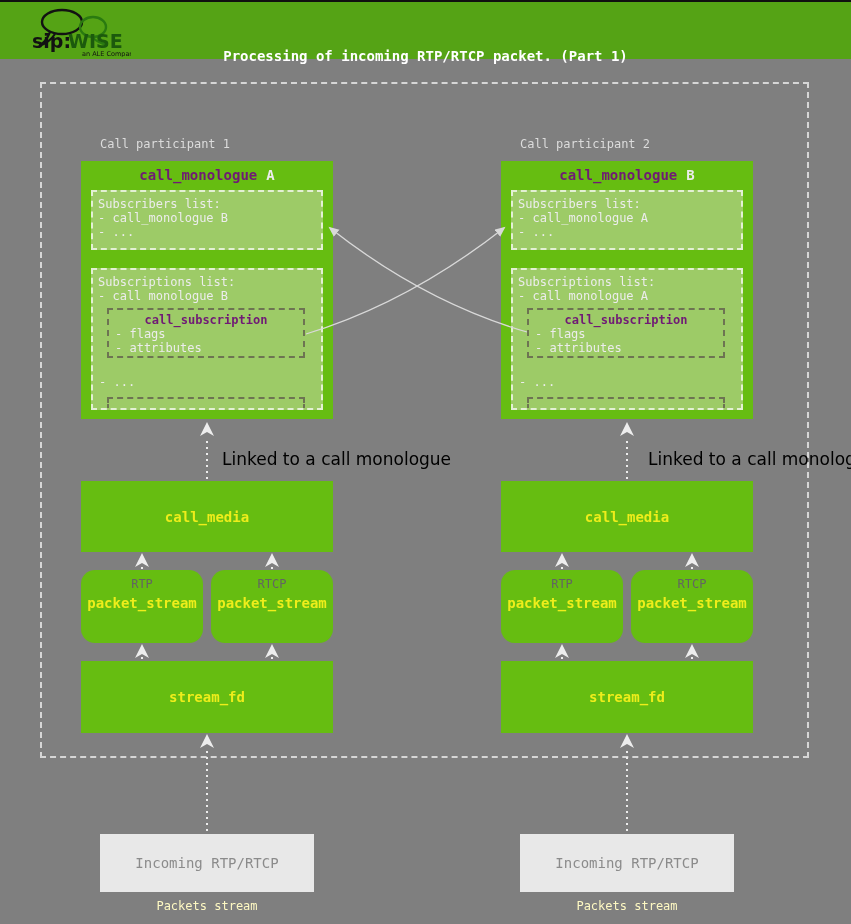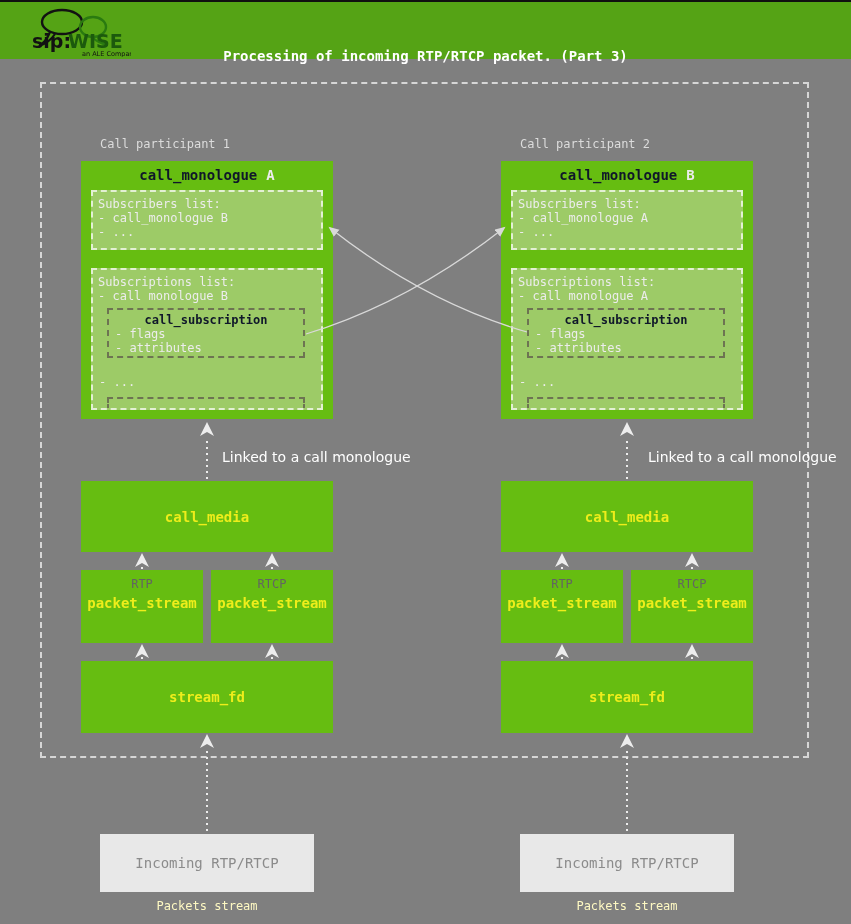--- a/index.html
+++ b/index.html
@@ -38,21 +38,21 @@
     font-size:12px; color:#dcdcdc; white-space:nowrap;
   }
 
   .green-box { position:absolute; background:#66bd11; }
 
   .monologue-box { left:0; top:161px; width:252px; height:258px; }
   .box-title {
     position:absolute; left:0; top:6px; width:100%; text-align:center;
     font-weight:bold; font-size:14px; white-space:pre;
   }
-  .yellow { color:#0f172a;text-align:center; }
+  .yellow { color:#701a75;text-align:center; }
   .instance { color:#ececec; margin-left:9px; }
 
   .panel {
     position:absolute; left:10px; width:232px; box-sizing:border-box;
     background:#9dcb67; border:2px dashed rgba(255,255,255,0.72);
     color:#ececec; font-size:12px; line-height:14px; padding:5px 5px;
   }
   .subscribers-panel { top:29px; height:60px; }
   .subscriptions-panel { top:107px; height:142px; overflow:hidden; }
   .panel .line { white-space:pre; }
@@ -65,32 +65,32 @@
   .sub-title { font-weight:bold; }
   .more-line { position:absolute; left:6px; top:105px; white-space:pre; }
   .partial-box {
     position:absolute; left:14px; top:127px; width:198px; height:20px;
     box-sizing:border-box; border:2px dashed #6d7452;
   }
 
   .linked-label {
     position:absolute; left:141px; top:449px; white-space:nowrap;
     font-family:"DejaVu Sans","Liberation Sans",sans-serif;
-    font-size:14px; color:#ffffff;
+    font-size:17px; color:#000000;
   }
 
   .media-box {
     left:0; top:481px; width:252px; height:71px;
     display:flex; align-items:center; justify-content:center;
   }
   .media-box span, .fd-box span { font-weight:bold; font-size:14px; color:#eeed1b; }
 
   .stream-box {
     top:570px; width:122px; height:73px; box-sizing:border-box;
-    text-align:center; padding-top:7px;
+    text-align:center; padding-top:7px;border-radius:14px;
   }
   .stream-box.s1 { left:0; }
   .stream-box.s2 { left:130px; }
   .proto { font-size:12px; line-height:15px; color:#636363; margin-bottom:3px; }
   .stream-name { font-size:14px; font-weight:bold; color:#eeed1b; }
 
   .fd-box {
     left:0; top:661px; width:252px; height:72px;
     display:flex; align-items:center; justify-content:center;
   }
@@ -122,21 +122,21 @@
         <ellipse cx="31" cy="15" rx="20" ry="12" fill="none" stroke="#121212" stroke-width="2.4"></ellipse>
         <path d="M19,25 Q15,35 8,39 Q18,36 24,27" fill="none" stroke="#121212" stroke-width="2.2"></path>
         <ellipse cx="62" cy="20" rx="13" ry="10" fill="none" stroke="#2a7a10" stroke-width="2.4"></ellipse>
         <path d="M68,29 Q71,36 76,38 Q67,36 61,30" fill="none" stroke="#2a7a10" stroke-width="2"></path>
       </g>
       <text x="1" y="41" font-family="DejaVu Sans, sans-serif" font-weight="bold" font-size="19" fill="#121212">sip:</text>
       <text x="37" y="41" font-family="DejaVu Sans, sans-serif" font-weight="bold" font-size="19" fill="#1c5a0d">WISE</text>
       <text x="51" y="49" font-family="DejaVu Sans, sans-serif" font-size="6.5" fill="#121212">an ALE Company</text>
     </svg>
     <div class="header-title">
-      <div>Processing of incoming RTP/RTCP packet. (Part 3)</div>
+      <div>Processing of incoming RTP/RTCP packet. (Part 1)</div>
     </div>
   </div>
 
   <div class="outer-container"></div>
 
   <div class="column col1">
     <div class="participant-label">Call participant 1</div>
 
     <div class="green-box monologue-box">
       <div class="box-title"><span class="yellow">call_monologue</span><span class="instance">A</span></div>

